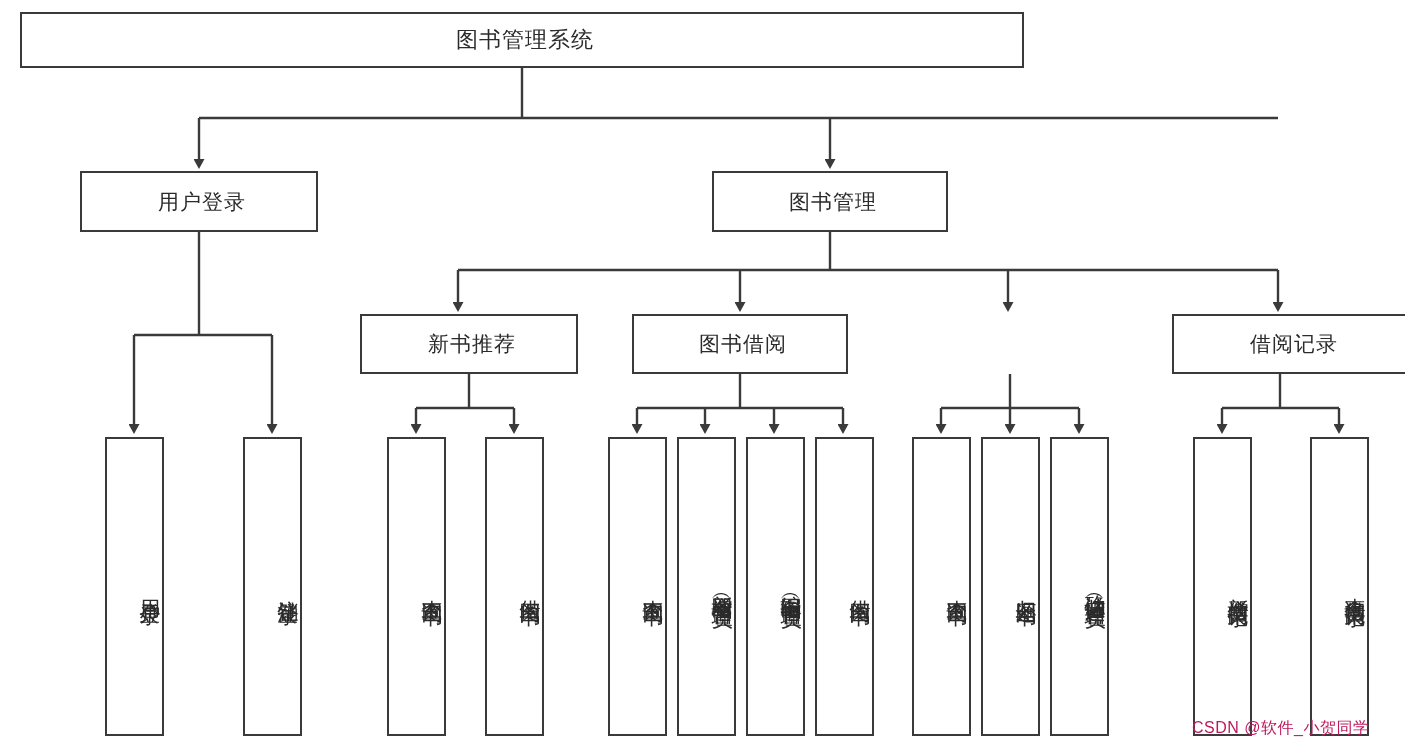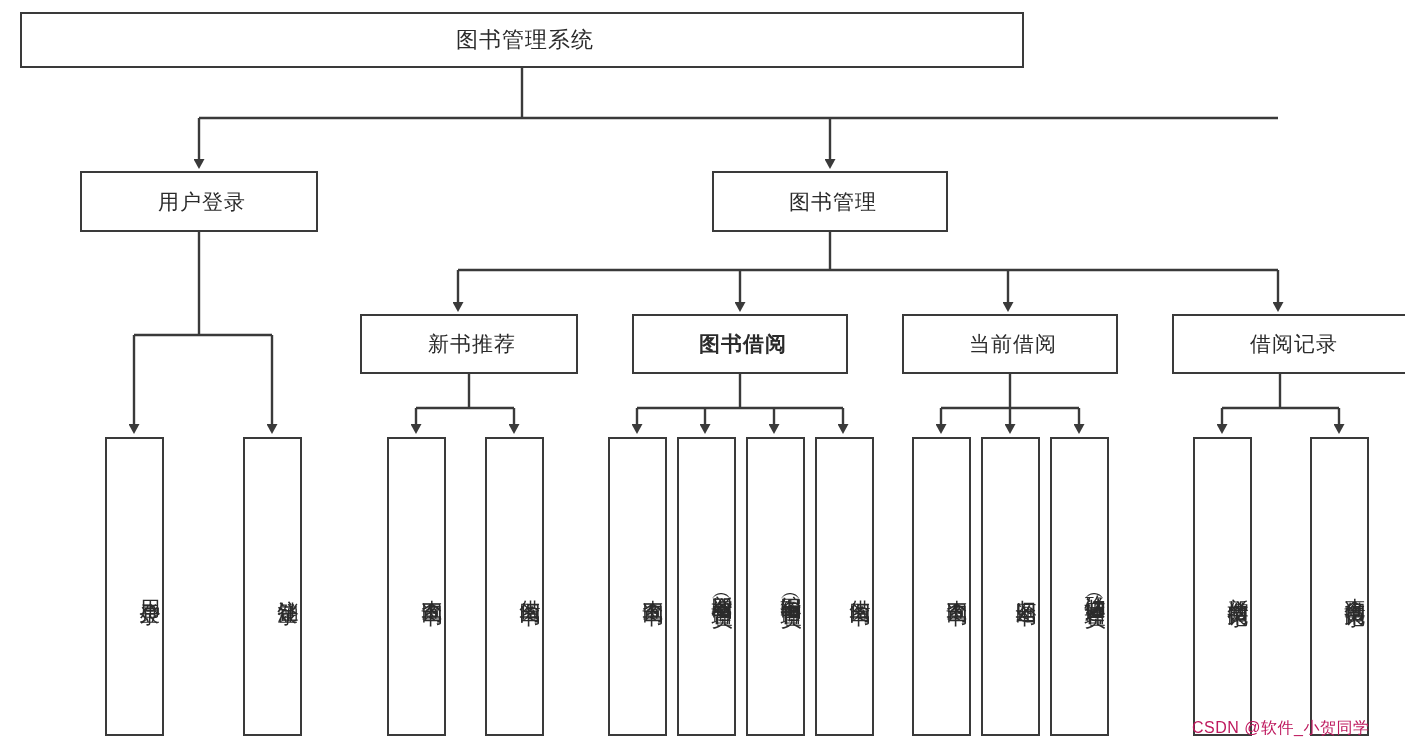--- a/index.html
+++ b/index.html
@@ -136,27 +136,24 @@
   </div>
 
   <div class="node horiz" style="left:712px; top:171px; width:236px; height:61px;text-align:right;">
     <span class="label">图书管理</span>
   </div>
 
   <div class="node horiz" style="left:360px; top:314px; width:218px; height:60px;text-align:center;">
     <span class="label">新书推荐</span>
   </div>
 
-  <div class="node horiz" style="left:632px; top:314px; width:216px; height:60px;font-weight:bold;">
+  <div class="node horiz" style="left:632px; top:314px; width:216px; height:60px;">
     <span class="label">图书借阅</span>
   </div>
 
-  <div class="node horiz" style="left:902px; top:314px; width:216px; height:60px;">
-    <span class="label">当前借阅</span>
-  </div>
 
   <div class="node horiz" style="left:1172px; top:314px; width:238px; height:60px;">
     <span class="label">借阅记录</span>
   </div>
 
   <div class="node vert" style="left:105px; top:437px; width:59px; height:299px;">
     <span class="label">用户登录</span>
   </div>
 
   <div class="node vert" style="left:243px; top:437px; width:59px; height:299px;">

